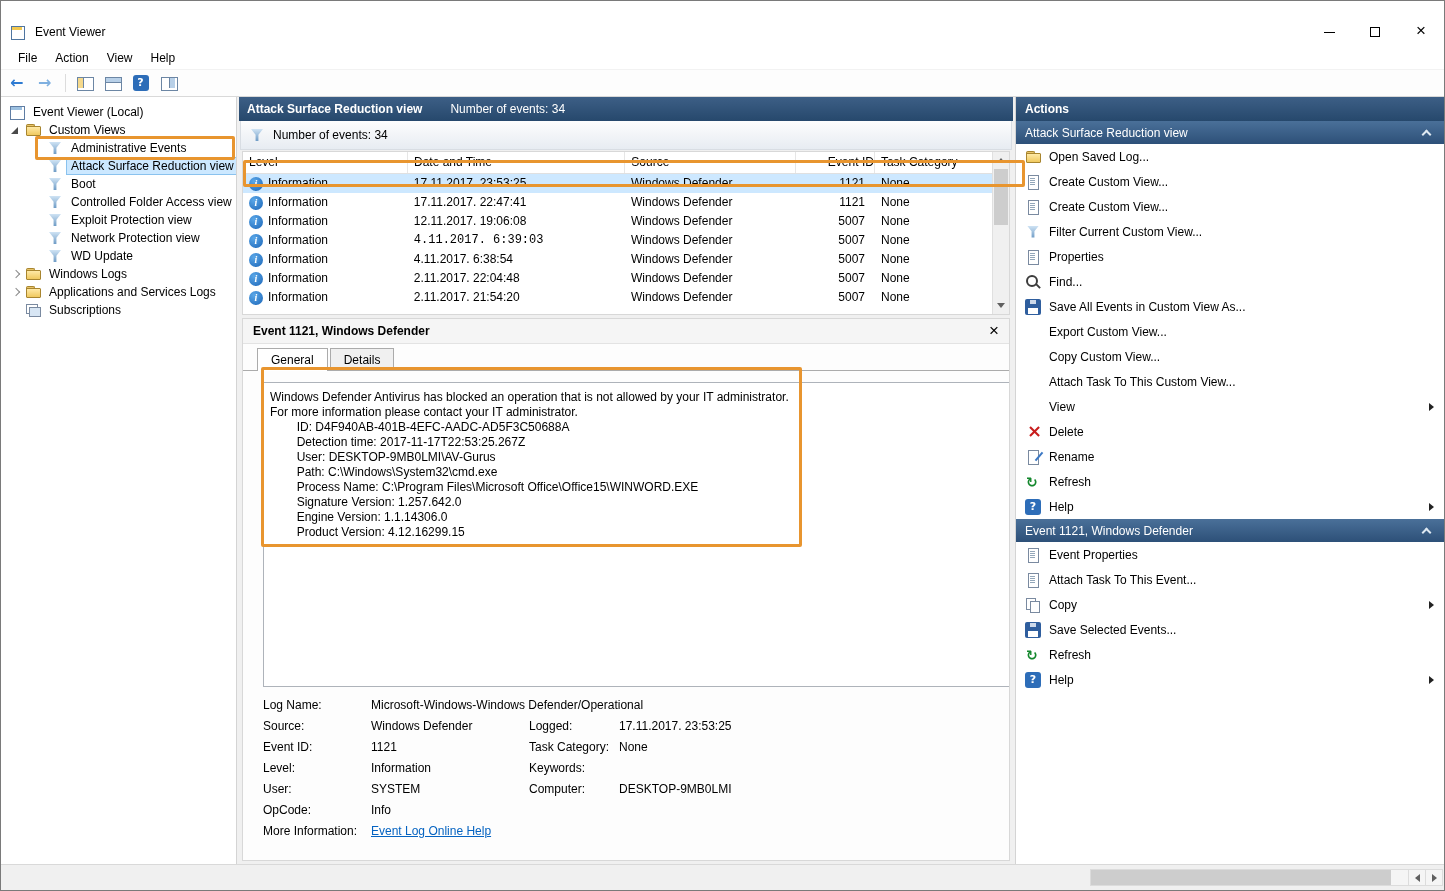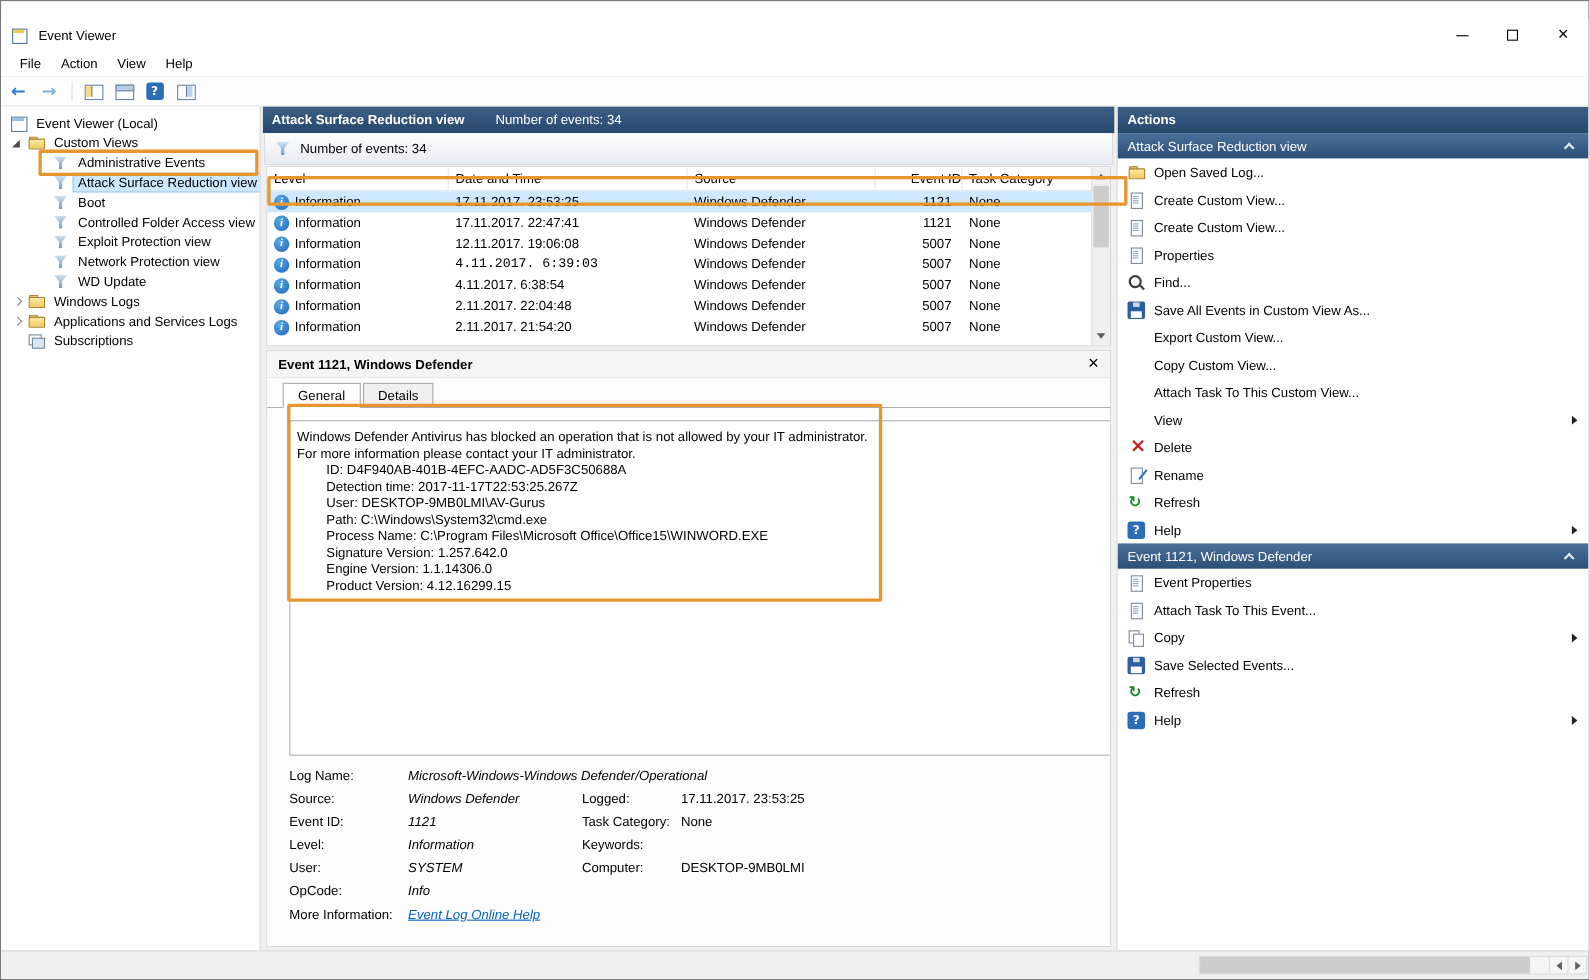--- a/index.html
+++ b/index.html
@@ -113,21 +113,21 @@
   .tabstrip { height:27px; flex:none; display:flex; align-items:flex-end; padding-left:14px; border-bottom:1px solid #ababab; background:#fdfdfd; }
   .tab { padding:4px 13px 3px 13px; border:1px solid #ababab; border-bottom:none; background:#f0f0f0; margin-right:2px; position:relative; }
   .tab.active { background:#fff; margin-bottom:-1px; padding-bottom:4px; z-index:2; }
   .tab-content { flex:1; background:#fdfdfd; padding:11px 20px 0 20px; min-height:0; overflow:hidden; }
   .desc-box { width:776px; height:305px; background:#fff; border:1px solid #aeb3ba; padding:7px 6px; overflow:hidden; }
   .desc-line { white-space:pre-wrap; line-height:15px; }
   .fields { margin-top:11px; position:relative; }
   .field-row { position:relative; height:21px; }
   .field-label, .field-label2 { position:absolute; top:0; }
   .field-label { left:0; }
-  .field-value { position:absolute; left:108px; top:0; white-space:nowrap;font-style:italic; }
+  .field-value { position:absolute; left:108px; top:0; white-space:nowrap; }
   .field-label2 { left:266px; }
   .field-value2 { position:absolute; left:356px; top:0; white-space:nowrap; }
   .link { color:#0563c1; text-decoration:underline; cursor:pointer; }
 
   
   .actions-panel { width:429px; flex:none; background:#fff; border-left:1px solid #d4d4d4; overflow:hidden; display:flex; flex-direction:column; }
   .actions-title { height:24px; flex:none; background:linear-gradient(#3d5f86,#26486c); color:#fff; font-weight:bold; display:flex; align-items:center; padding-left:9px; }
   .action-group-header { height:23px; background:linear-gradient(#4a7099,#2d5078); color:#fff; display:flex; align-items:center; padding-left:9px; }
   .chev-up { width:7px; height:7px; border-left:2px solid #dfe9f2; border-top:2px solid #dfe9f2; transform:rotate(45deg); margin-left:auto; margin-right:14px; margin-top:3px; }
   .action-item { height:25px; display:flex; align-items:center; gap:8px; padding-left:9px; }
@@ -439,20 +439,24 @@
           </div>
           <div class="action-item">
             <span class="i create-view-icon"></span>
             <span class="action-label">Create Custom View...</span>
           </div>
           <div class="action-item">
             <span class="i import-view-icon"></span>
             <span class="action-label">Create Custom View...</span>
           </div>
           <div class="action-item">
+            <span class="i filter-icon"></span>
+            <span class="action-label">Filter Current Custom View...</span>
+          </div>
+          <div class="action-item">
             <span class="i properties-icon"></span>
             <span class="action-label">Properties</span>
           </div>
           <div class="action-item">
             <span class="i find-icon"></span>
             <span class="action-label">Find...</span>
           </div>
           <div class="action-item">
             <span class="i save-icon"></span>
             <span class="action-label">Save All Events in Custom View As...</span>

